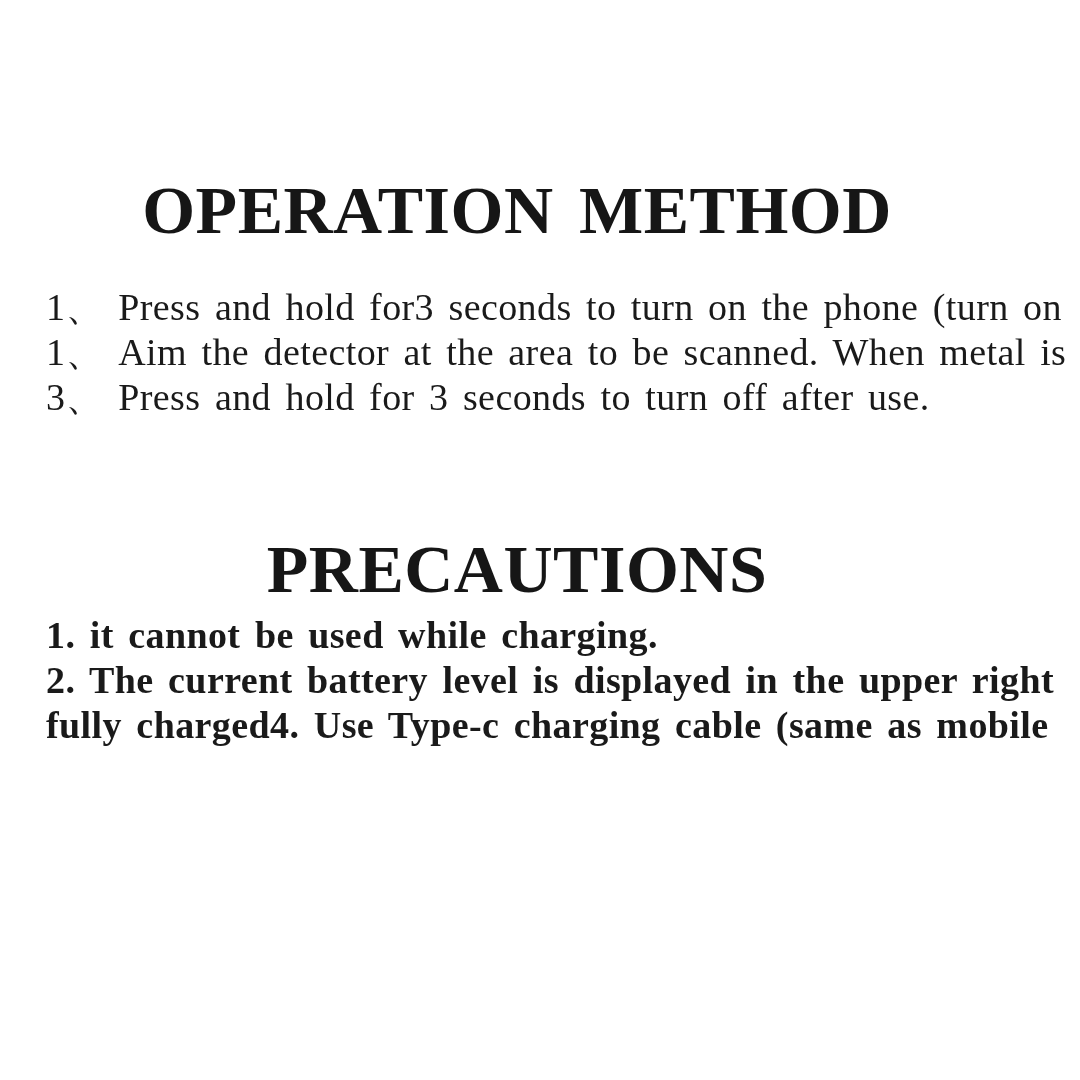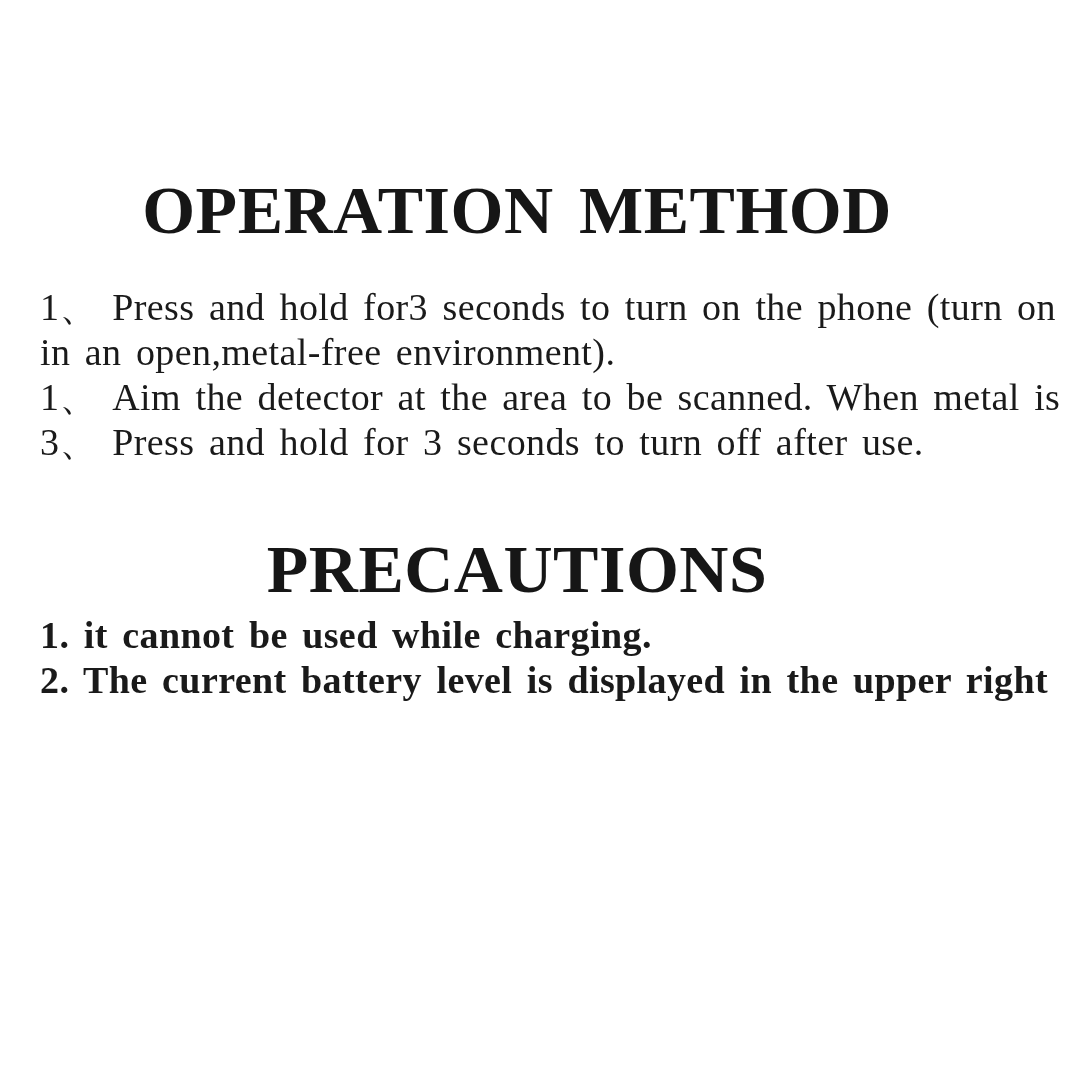--- a/index.html
+++ b/index.html
@@ -33,21 +33,21 @@
     letter-spacing: 0.5px;
     word-spacing: 8px;
     transform: translateX(-23px);
     white-space: nowrap;
     color: #161616;
   }
   .heading-operation { top: 175px; }
   .heading-precautions { top: 534px; }
   .para {
     position: absolute;
-    left: 40px;
+    left: 46px;
     width: 1000px;
     font-size: 38px;
     line-height: 45px;
     letter-spacing: 0.4px;
     word-spacing: 0.12em;
     color: #1a1a1a;
   }
   .para-operation { top: 285px; }
   .para-precautions { top: 613px; font-weight: bold; }
   .line {
@@ -57,25 +57,25 @@
 </style>
 </head>
 <body>
 
 <div class="sheet">
 
   <h1 class="heading heading-operation">OPERATION METHOD</h1>
 
   <div class="para para-operation">
     <div class="line">1、 Press and hold for3 seconds to turn on the phone (turn on</div>
-    <div class="line">in an open,metal-free environment).</div>
     <div class="line">1、 Aim the detector at the area to be scanned. When metal is</div>
     <div class="line">3、 Press and hold for 3 seconds to turn off after use.</div>
   </div>
 
   <h1 class="heading heading-precautions">PRECAUTIONS</h1>
 
   <div class="para para-precautions">
     <div class="line">1. it cannot be used while charging.</div>
     <div class="line">2. The current battery level is displayed in the upper right</div>
+    <div class="line">fully charged4. Use Type-c charging cable (same as mobile</div>
   </div>
 
 </div>
 
 </body></html>

